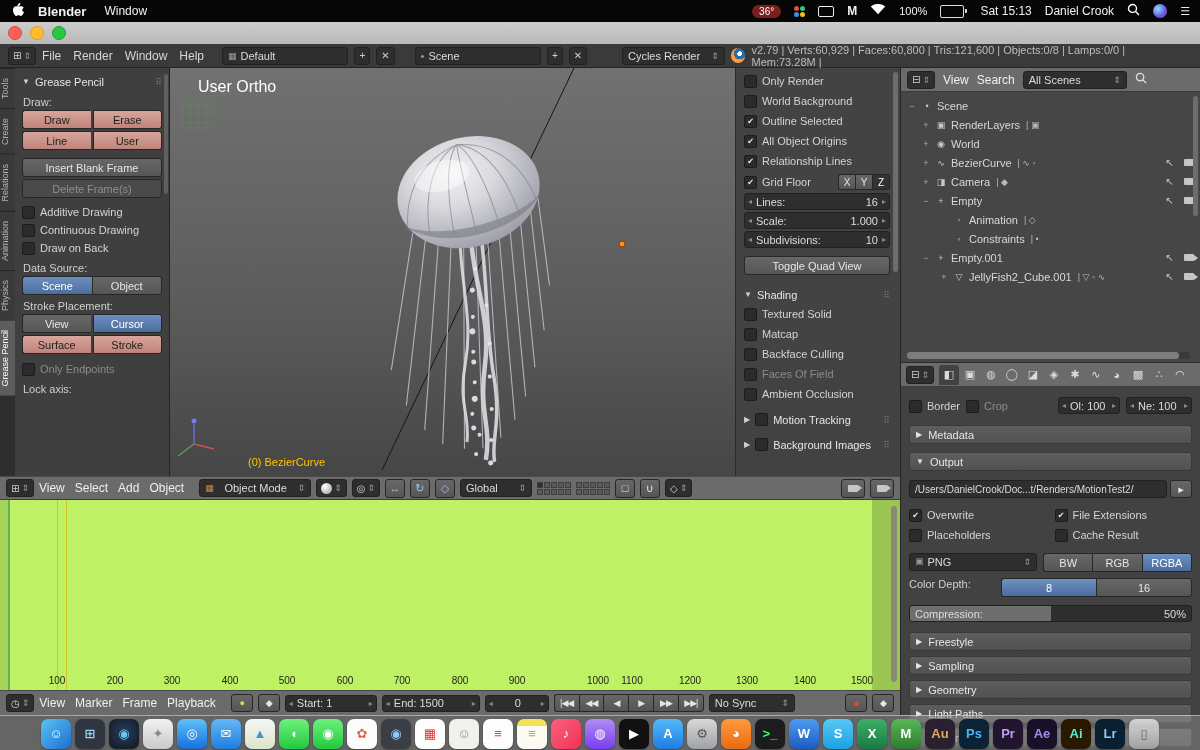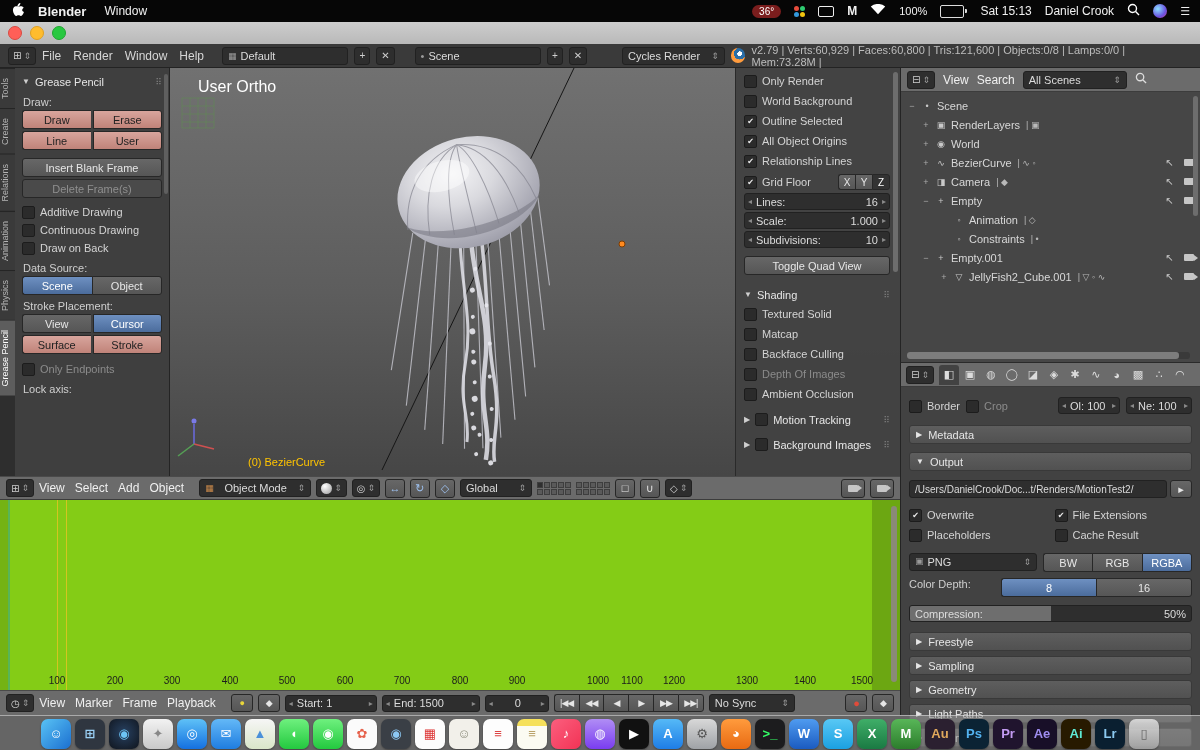--- a/index.html
+++ b/index.html
@@ -85,21 +85,21 @@
   
   #vpheader{position:absolute;left:0;top:476px;width:900px;height:24px;background:#6b6b6b;border-top:1px solid #4a4a4a;border-bottom:1px solid #3c3c3c;display:flex;align-items:center;box-sizing:border-box;padding:0 6px;gap:5px;font-size:12px;color:#f0f0f0;}
   #vpheader .menu{margin-right:10px;}
   .sphere-ic{width:11px;height:11px;border-radius:50%;background:radial-gradient(circle at 35% 30%,#fff,#9a9a9a);}
   .manip{color:#9dc0ee;width:20px;}
   .laygrid{display:grid;grid-template-columns:repeat(5,6px);grid-auto-rows:6px;grid-gap:1px;}
   .laygrid i{background:#5a5a5a;border:1px solid #3e3e3e;box-sizing:border-box;}
   .laygrid i.on{background:#2f2f2f;}
 
   
-  #timeline{position:absolute;left:0;top:500px;width:900px;height:190px;background:#84cc16;overflow:hidden;}
+  #timeline{position:absolute;left:0;top:500px;width:900px;height:190px;background:#bef264;overflow:hidden;}
   #timeline .endshade{position:absolute;top:0;bottom:0;left:872px;right:0;background:rgba(0,0,0,0.18);}
   #timeline .startshade{position:absolute;top:0;bottom:0;left:0;width:8px;background:rgba(0,0,0,0.12);}
   .playhead{position:absolute;top:0;bottom:0;width:2px;background:#58b558;}
   .kfline{position:absolute;top:0;bottom:0;width:1px;background:#d3c520;}
   .tick{position:absolute;bottom:4px;transform:translateX(-50%);font-size:10px;color:#1d1d1d;}
   #timeline .vscroll{position:absolute;right:3px;top:6px;width:6px;height:176px;background:#8a8a78;border-radius:3px;}
 
   
   #tlheader{position:absolute;left:0;top:690px;width:900px;height:25px;background:#6b6b6b;border-top:1px solid #4a4a4a;display:flex;align-items:center;box-sizing:border-box;padding:0 6px;gap:5px;font-size:12px;color:#f0f0f0;}
   #tlheader .menu{margin-right:10px;}
@@ -456,21 +456,21 @@
         <div class="bcheck" style="height:20px;">
           <span class="box"></span>
           <span>Matcap</span>
         </div>
         <div class="bcheck" style="height:20px;">
           <span class="box"></span>
           <span>Backface Culling</span>
         </div>
         <div class="bcheck dim" style="height:20px;">
           <span class="box"></span>
-          <span>Depth Of Images</span>
+          <span>Faces Of Field</span>
         </div>
         <div class="bcheck" style="height:20px;">
           <span class="box"></span>
           <span>Ambient Occlusion</span>
         </div>
       </div>
     <div style="height:6px;"></div>
     <div style="display:flex;flex-direction:column;gap:6px;">
 
     <div class="phdr">
@@ -575,21 +575,21 @@
         <div class="tick" style="left: 115px;"><span>200</span></div>
         <div class="tick" style="left: 172px;"><span>300</span></div>
         <div class="tick" style="left: 230px;"><span>400</span></div>
         <div class="tick" style="left: 287px;"><span>500</span></div>
         <div class="tick" style="left: 345px;"><span>600</span></div>
         <div class="tick" style="left: 402px;"><span>700</span></div>
         <div class="tick" style="left: 460px;"><span>800</span></div>
         <div class="tick" style="left: 517px;"><span>900</span></div>
         <div class="tick" style="left: 575px; margin-left: 23px;"><span>1000</span></div>
         <div class="tick" style="left: 632px;"><span>1100</span></div>
-        <div class="tick" style="left: 674px;"><span>1200</span></div>
+        <div class="tick" style="left: 690px;"><span>1200</span></div>
         <div class="tick" style="left: 747px;"><span>1300</span></div>
         <div class="tick" style="left: 805px;"><span>1400</span></div>
         <div class="tick" style="left: 862px;"><span>1500</span></div>
       </div>
     <div class="vscroll"></div>
   </div>
 
   <div id="tlheader">
     <span class="ic-btn">
         <span>◷</span>

